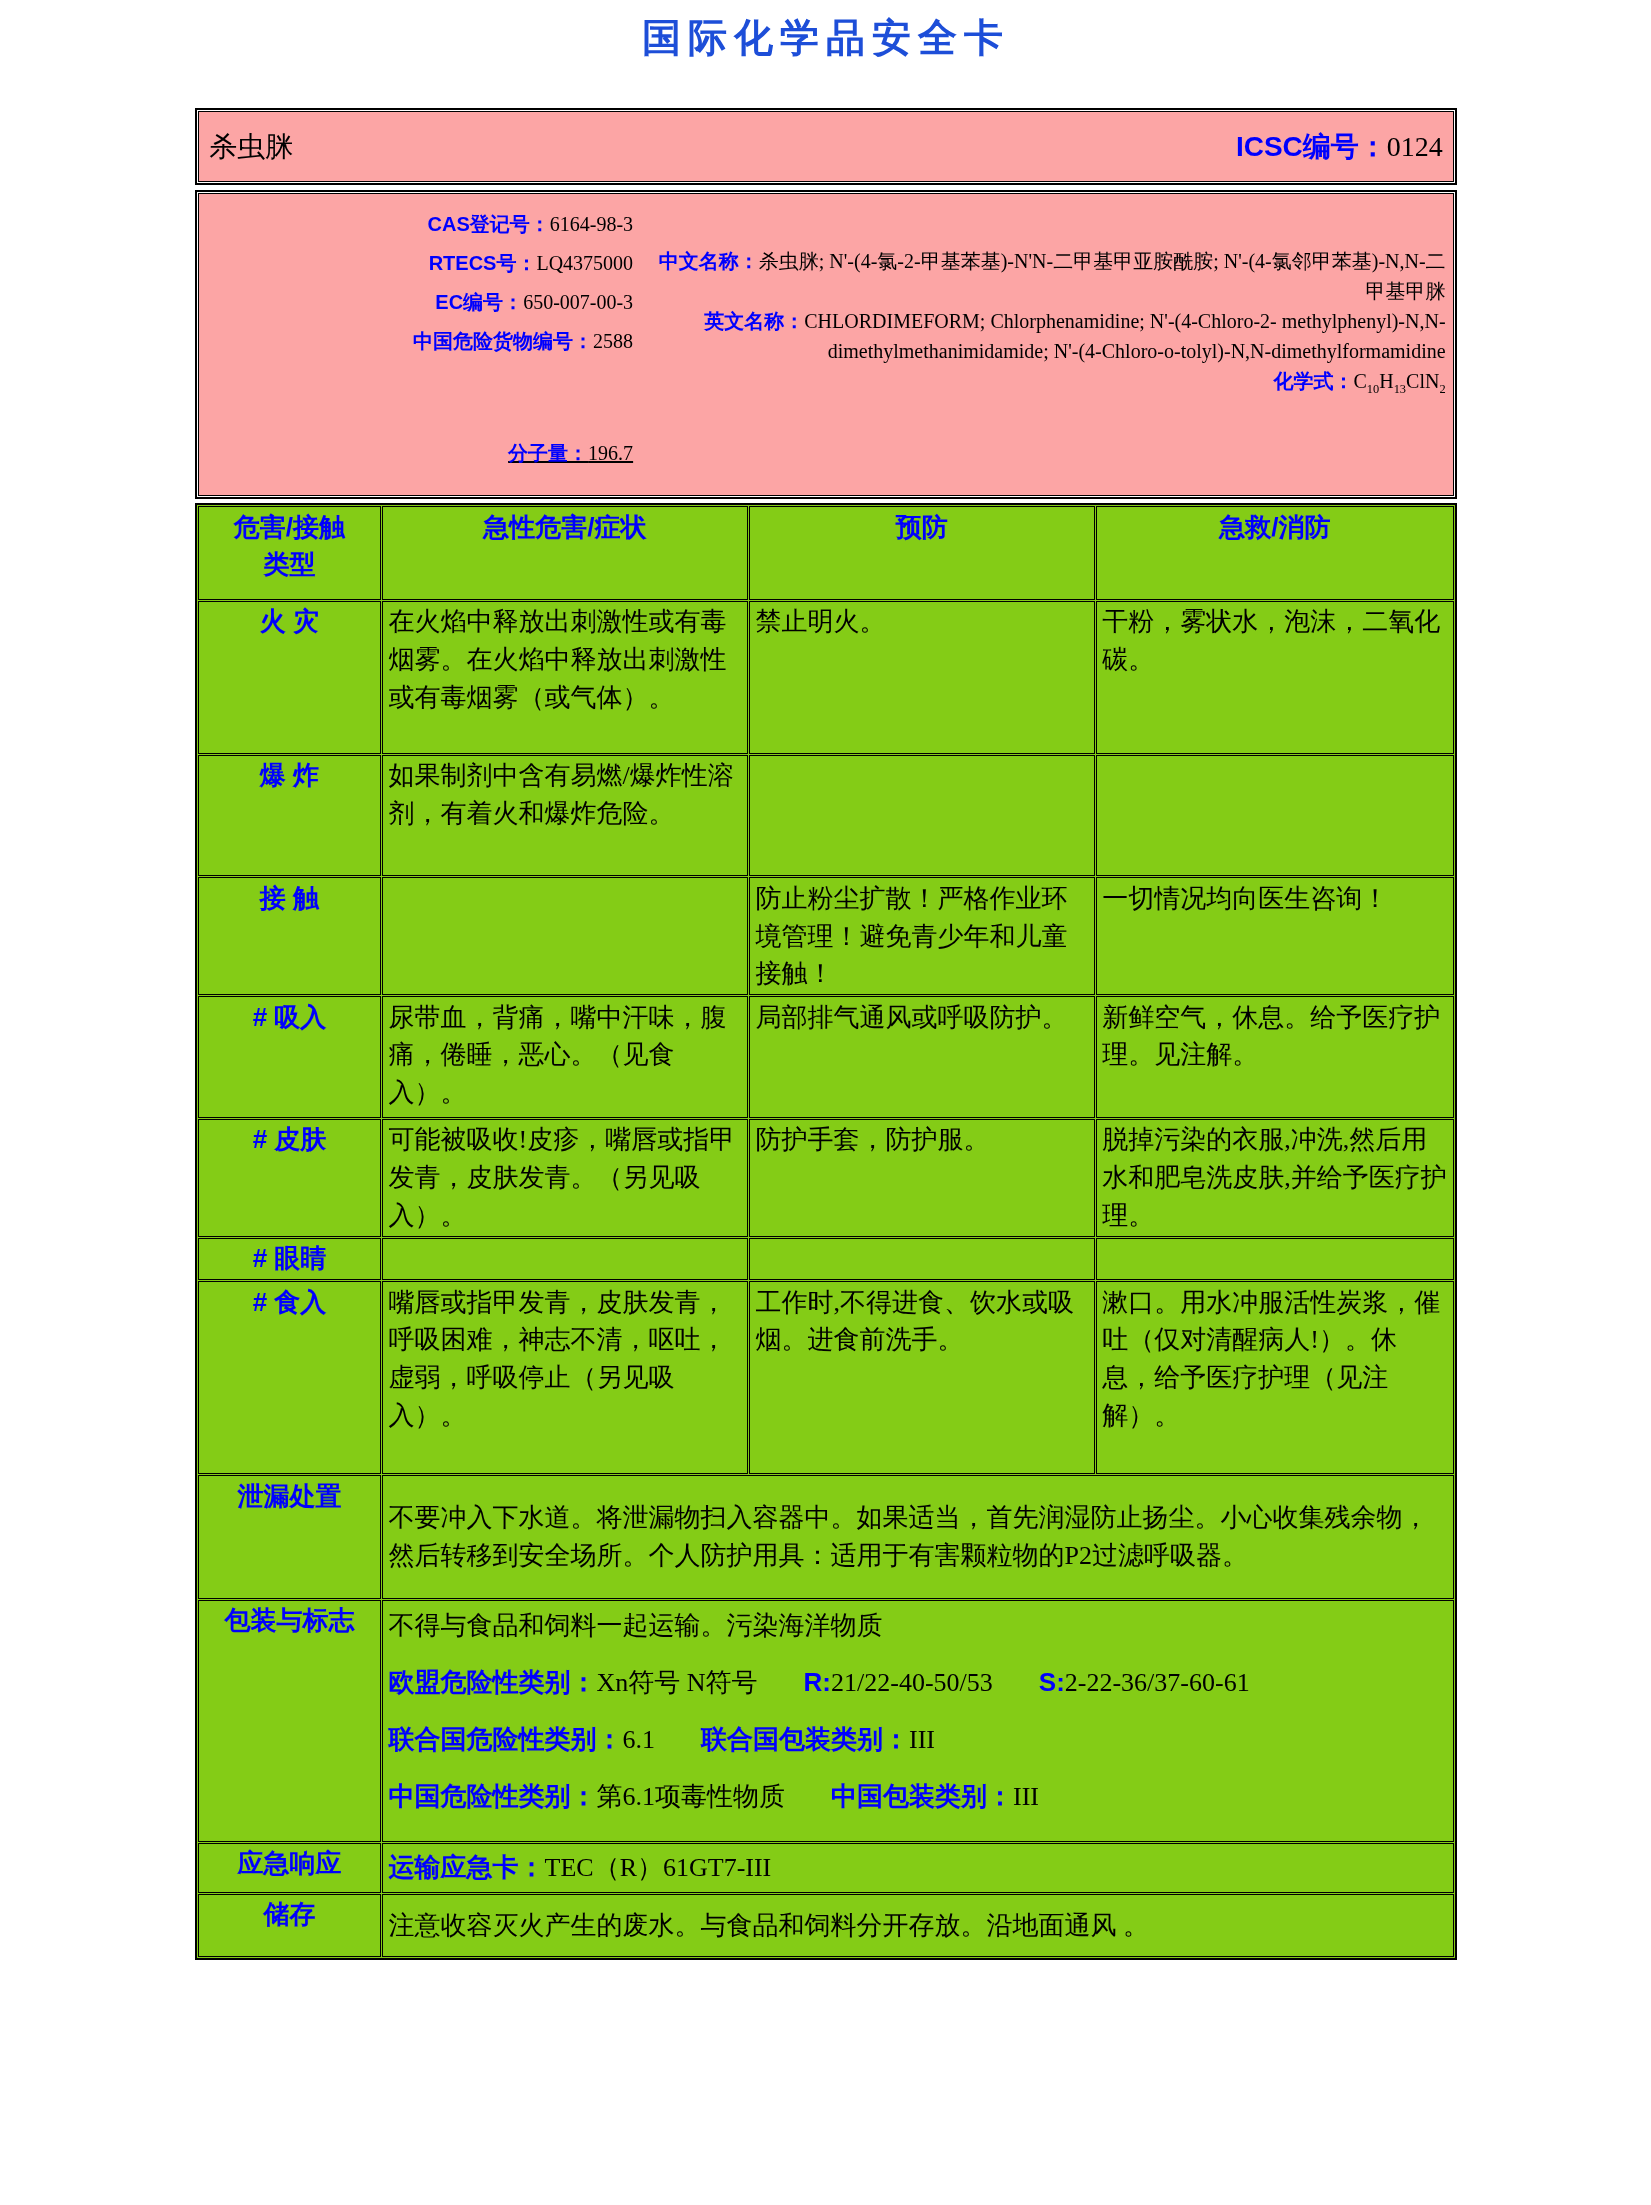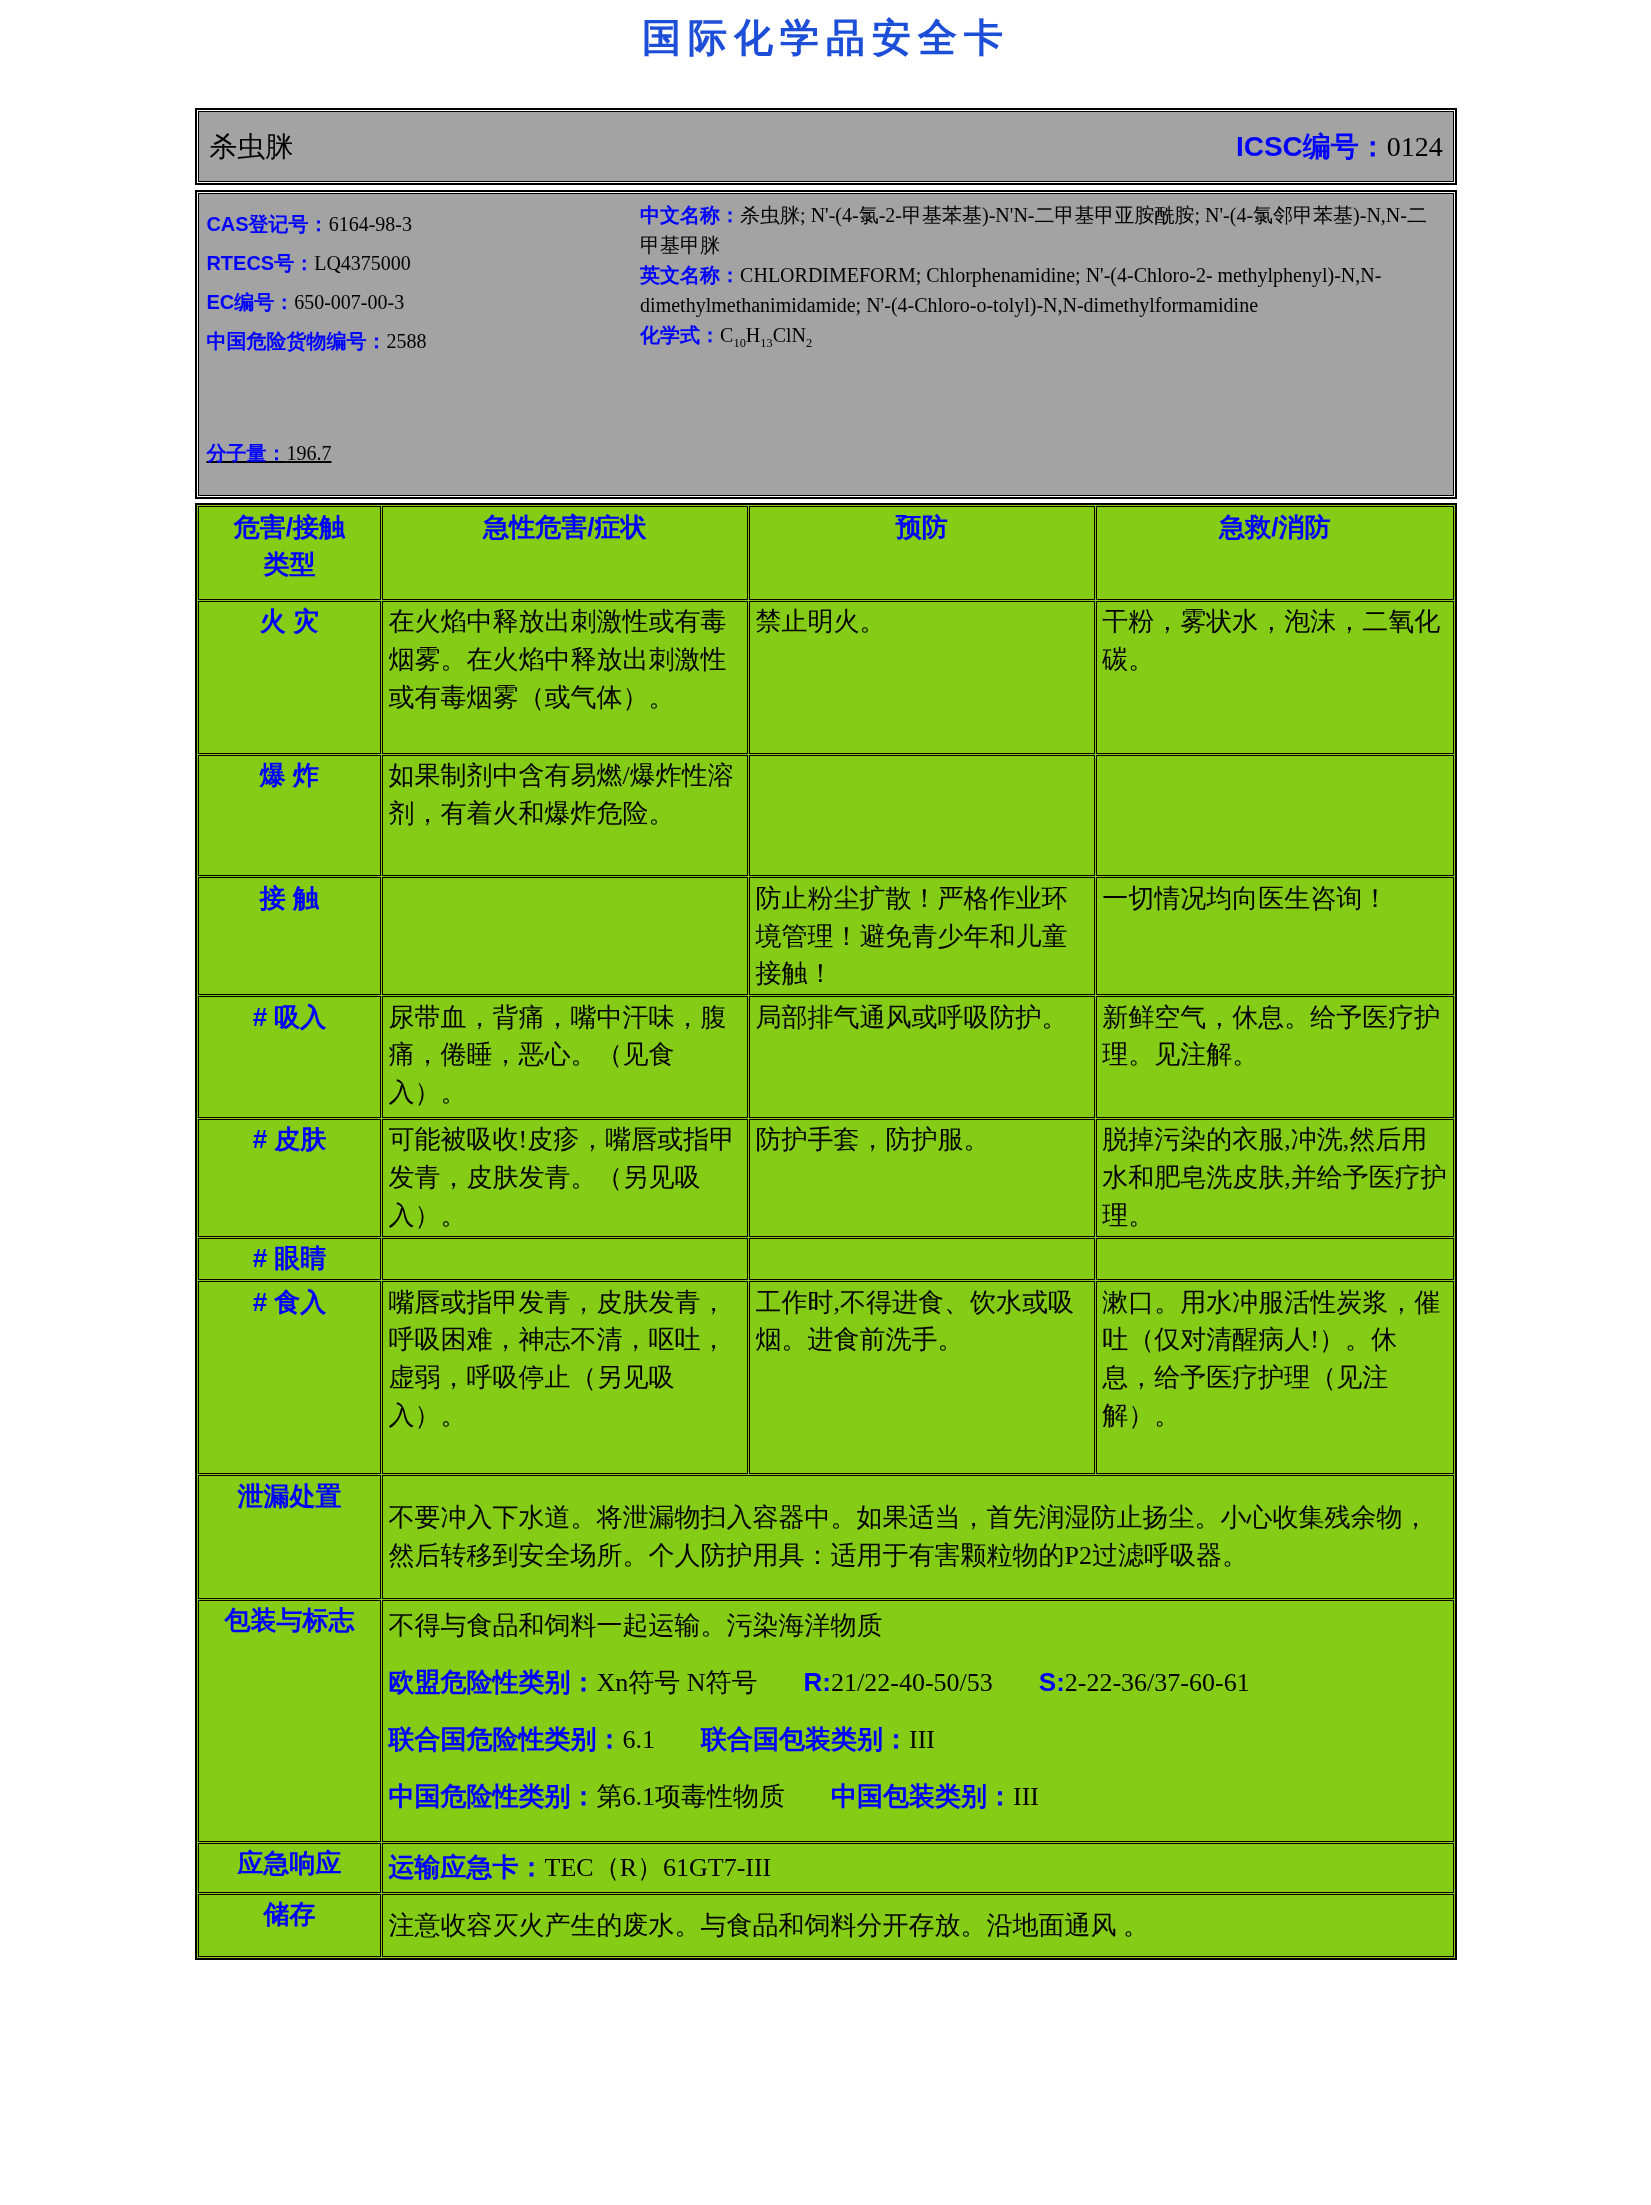--- a/index.html
+++ b/index.html
@@ -2,26 +2,26 @@
 <html style="font-size:11px"><head>
 <meta charset="utf-8">
 <style>
   html,body{margin:0;padding:0;background:#ffffff;}
   body{width:1652px;min-height:2205px;font-family:"Liberation Serif","DejaVu Serif",serif;color:#000;}
   .wrap{width:1262px;margin:0 auto;}
   .title{font-family:"Liberation Sans","DejaVu Sans",sans-serif;font-weight:bold;color:#1d4ed8;
          font-size:39px;text-align:center;letter-spacing:7px;padding:11px 0 0;margin:0 0 43px 0;}
   
   .obox{border:2.1px solid #000;padding:1.4px;margin-bottom:4.2px;background:#fff;}
-  .ibox{border:1.4px solid #000;background:#a3a3a3;}
+  .ibox{border:1.4px solid #000;background:#fca5a5;text-align:right;}
   .hdr{display:flex;justify-content:space-between;align-items:center;padding:15.3px 9.8px;font-size:28px;}
   .blue{color:#0000fe;font-weight:bold;font-family:"Liberation Sans","DejaVu Sans",sans-serif;}
   .info{display:flex;align-items:stretch;padding:5.6px 7px 18px 7px;font-size:20px;line-height:1.5;}
   .info-left{width:35%;box-sizing:border-box;padding-right:7px;}
-  .info-right{width:65%;box-sizing:border-box;}
+  .info-right{width:65%;box-sizing:border-box;margin-top:46px;}
   .id-line{margin:9px 0;}
   .id-line.mol{margin-top:82px;text-decoration:underline;}
   .info-right p{margin:0;}
   table.main{width:100%;border:2.1px solid #000;border-collapse:separate;border-spacing:1.7px;background:#84cc16;}
   table.main td{border:1.7px solid #000;padding:1.4px 5.6px;vertical-align:top;font-size:26px;line-height:1.45;}
   td.lbl{color:#0000fe;font-weight:bold;font-family:"Liberation Sans","DejaVu Sans",sans-serif;
          text-align:center;vertical-align:middle;font-size:26.5px;line-height:1.5;}
   .r-head td{height:89px;}
   .r-fire td{height:148px;}
   .r-exp td{height:117px;}

